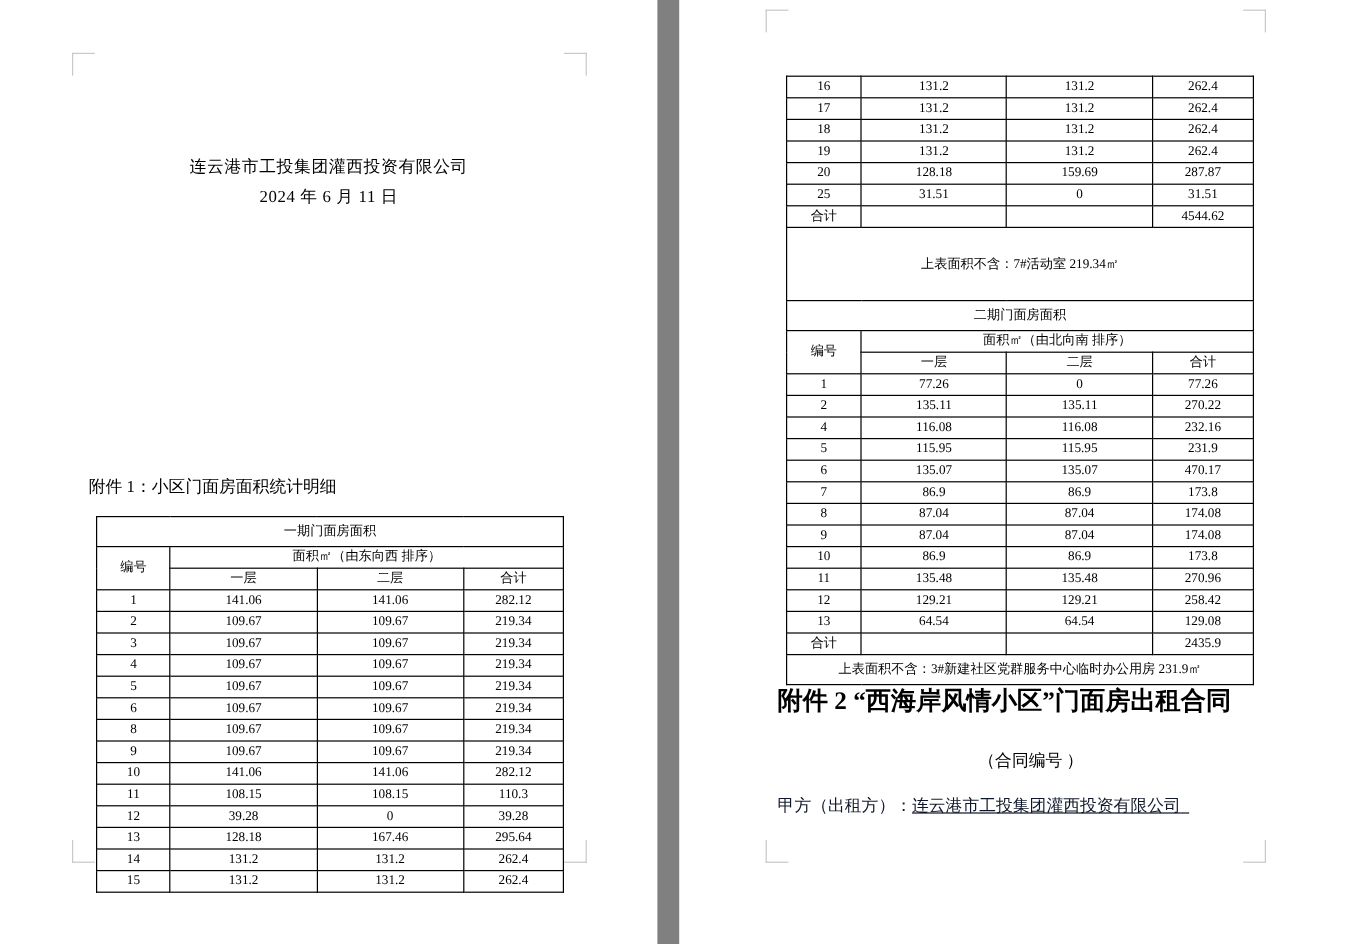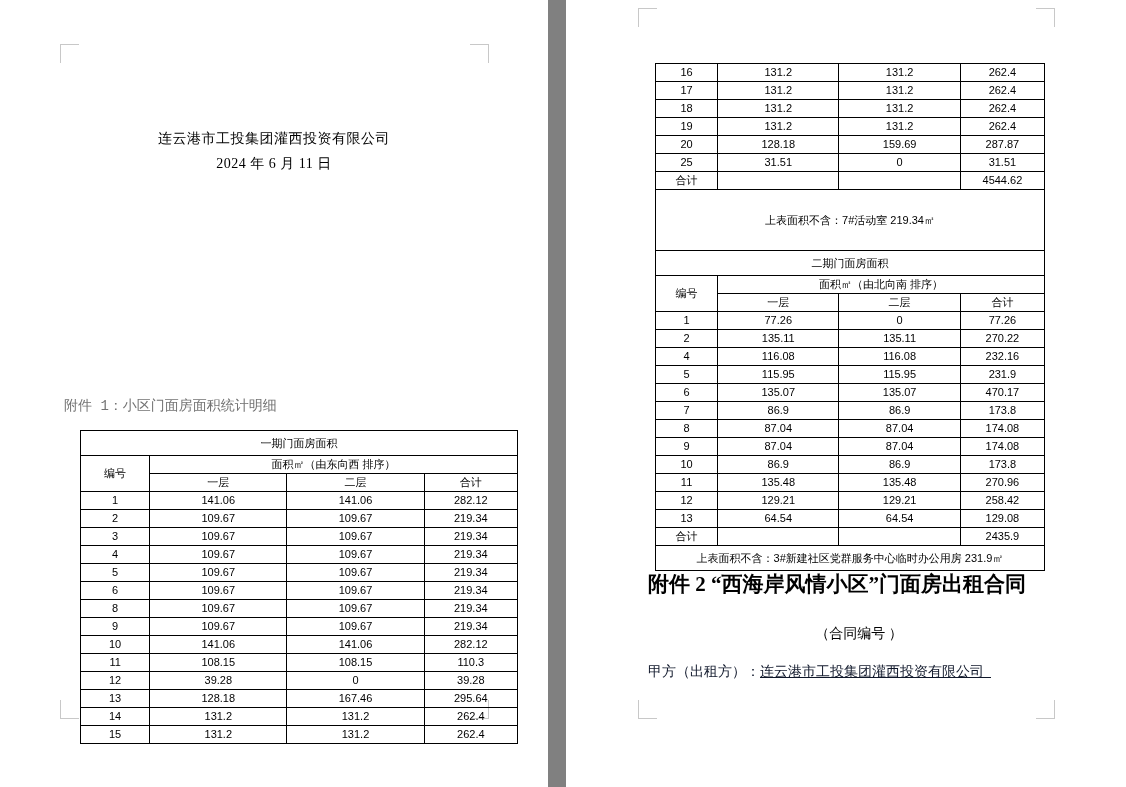--- a/index.html
+++ b/index.html
@@ -48,31 +48,30 @@
     text-align: center;
     font-size: 14px;
     letter-spacing: 0.5px;
     color: #000;
   }
   #l-company { top: 130px; }
   #l-date { top: 155px; }
 
   #l-attach1 {
     position: absolute;
-    left: 64px;
+    left: 74px;
     top: 397px;
     font-size: 14px;
-    color: #737373;
+    color: #000000;
     white-space: nowrap;
-    font-family: Liberation Mono, monospace;
   }
 
   table.doc {
     border-collapse: collapse;
-    font-family: Liberation Sans, sans-serif;
+    font-family: Liberation Serif, serif;
     color: #000;
   }
   table.doc td, table.doc th {
     border: 1px solid #000;
     text-align: center;
     font-weight: normal;
     padding: 0;
     font-size: 11px;
     line-height: 1;
     height: 17px;
@@ -83,21 +82,21 @@
     height: 24px !important;
   }
   .sub-hd { font-size: 11px; margin-top: 16px; }
 
   #tbl1-wrap {
     position: absolute;
     left: 80px;
     top: 430px;
     width: 394px;
   }
-  #tbl1-wrap table { width: 438px; padding-left: 23px; }
+  #tbl1-wrap table { width: 390px; padding-left: 23px; }
   #tbl1-wrap td.c-no { width: 62px; }
   #tbl1-wrap td.c-f1 { width: 124px; }
   #tbl1-wrap td.c-f2 { width: 124px; }
   #tbl1-wrap td.c-sum { width: 84px; }
 
   
   #tbl2-wrap {
     position: absolute;
     left: 655px;
     top: 63px;

